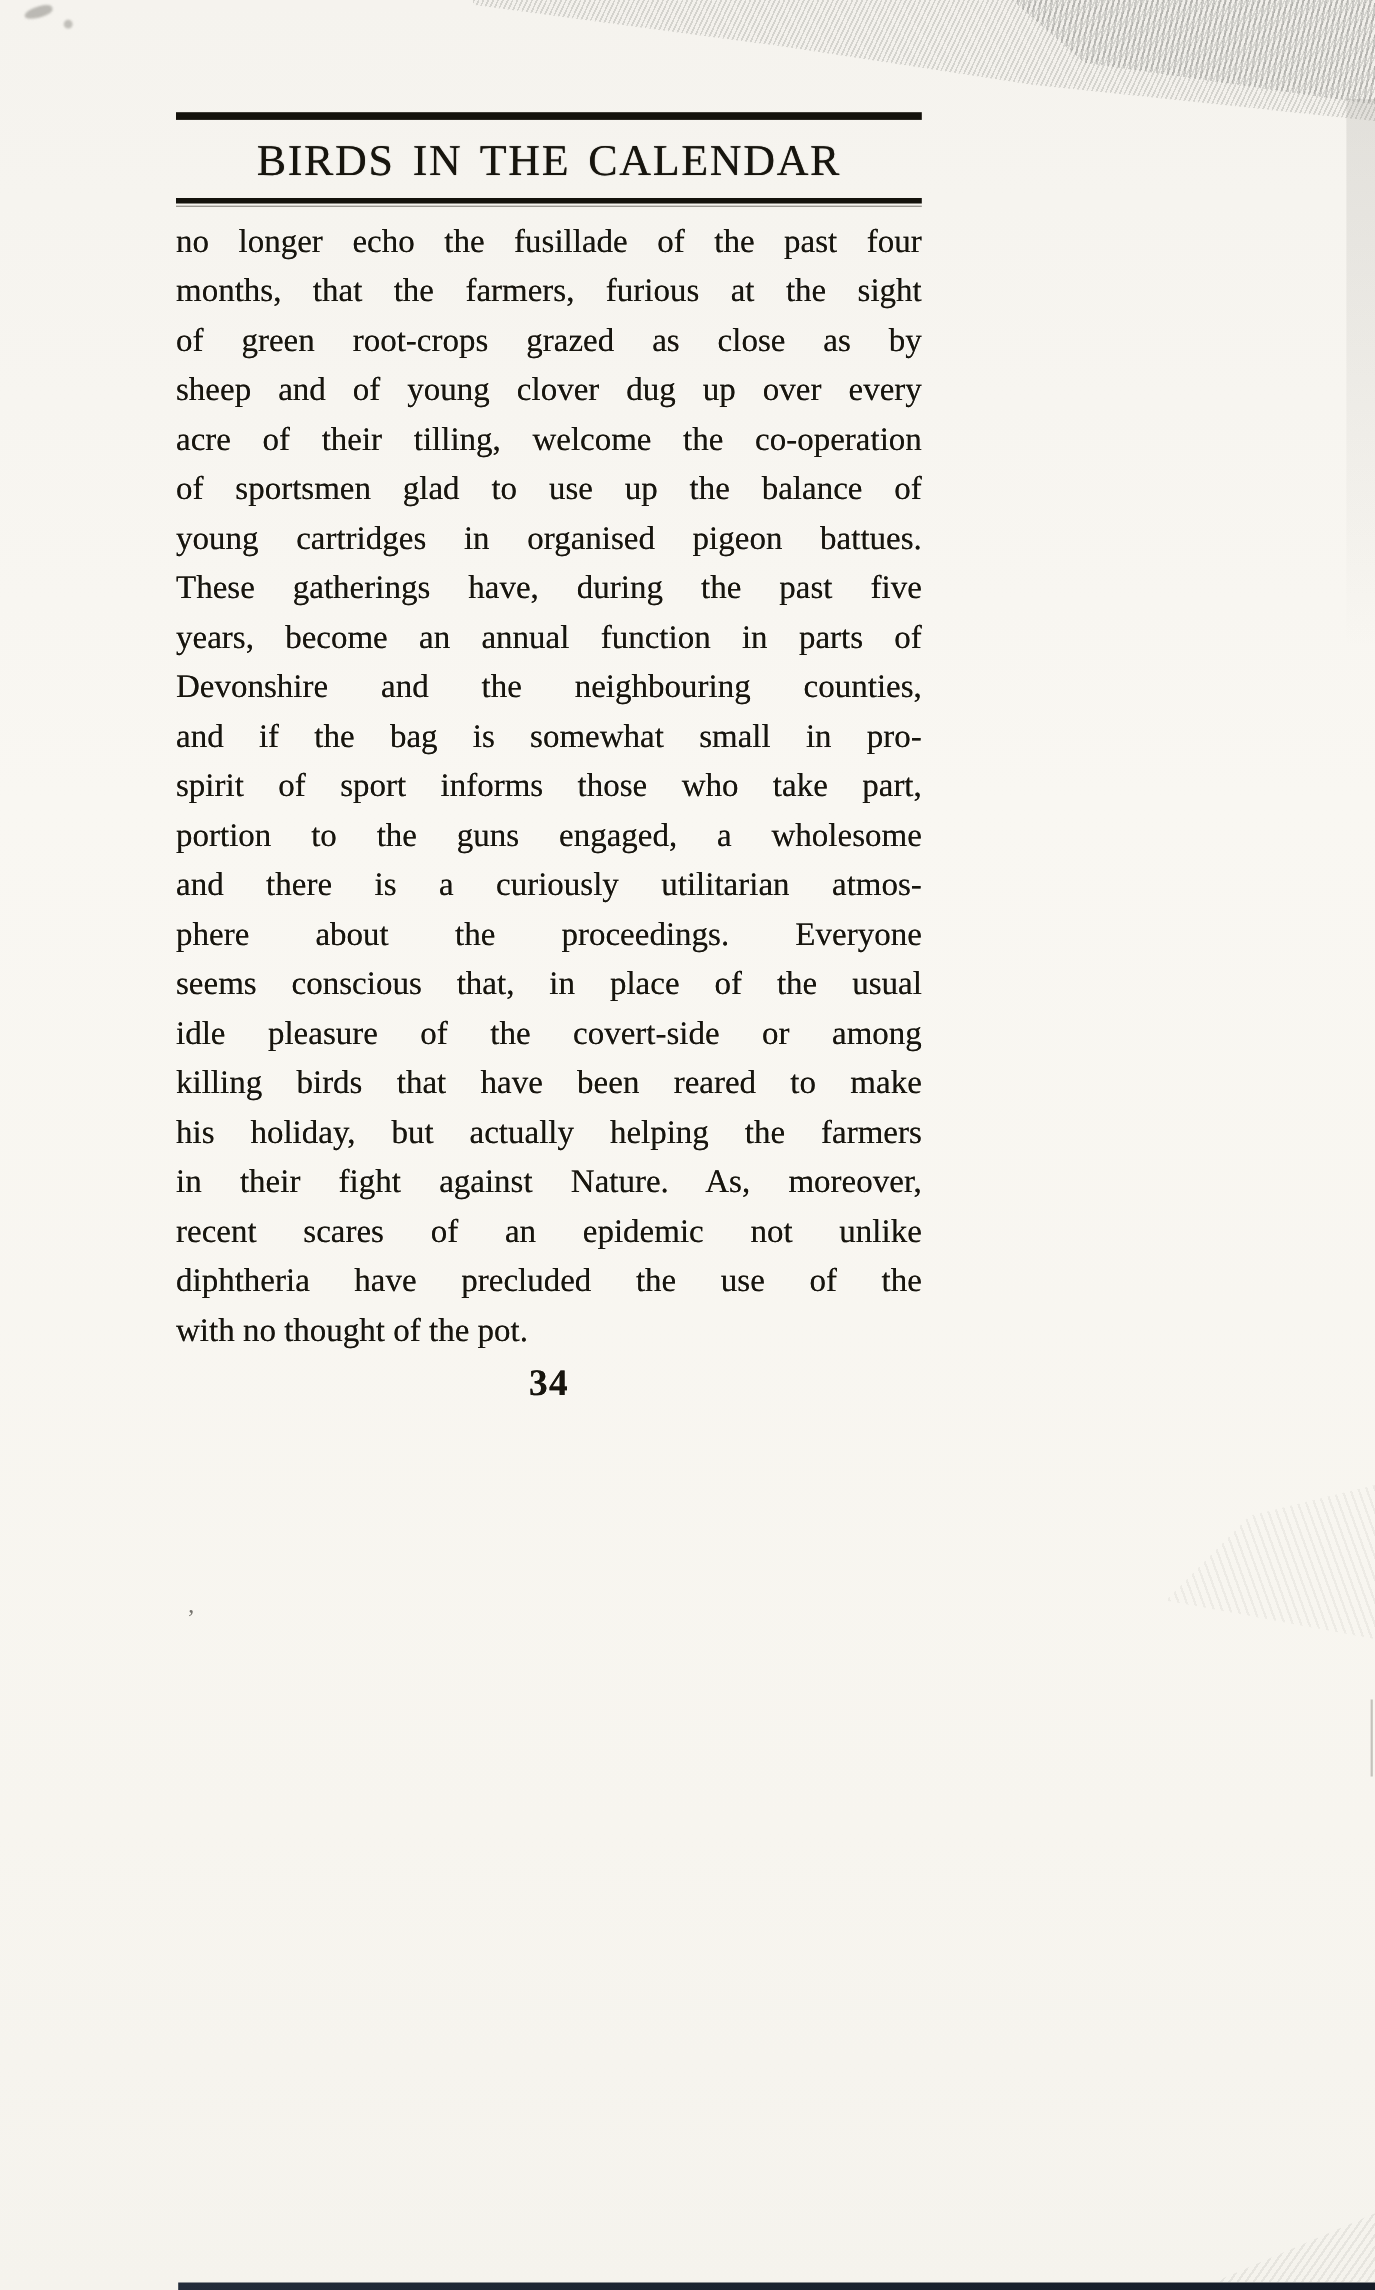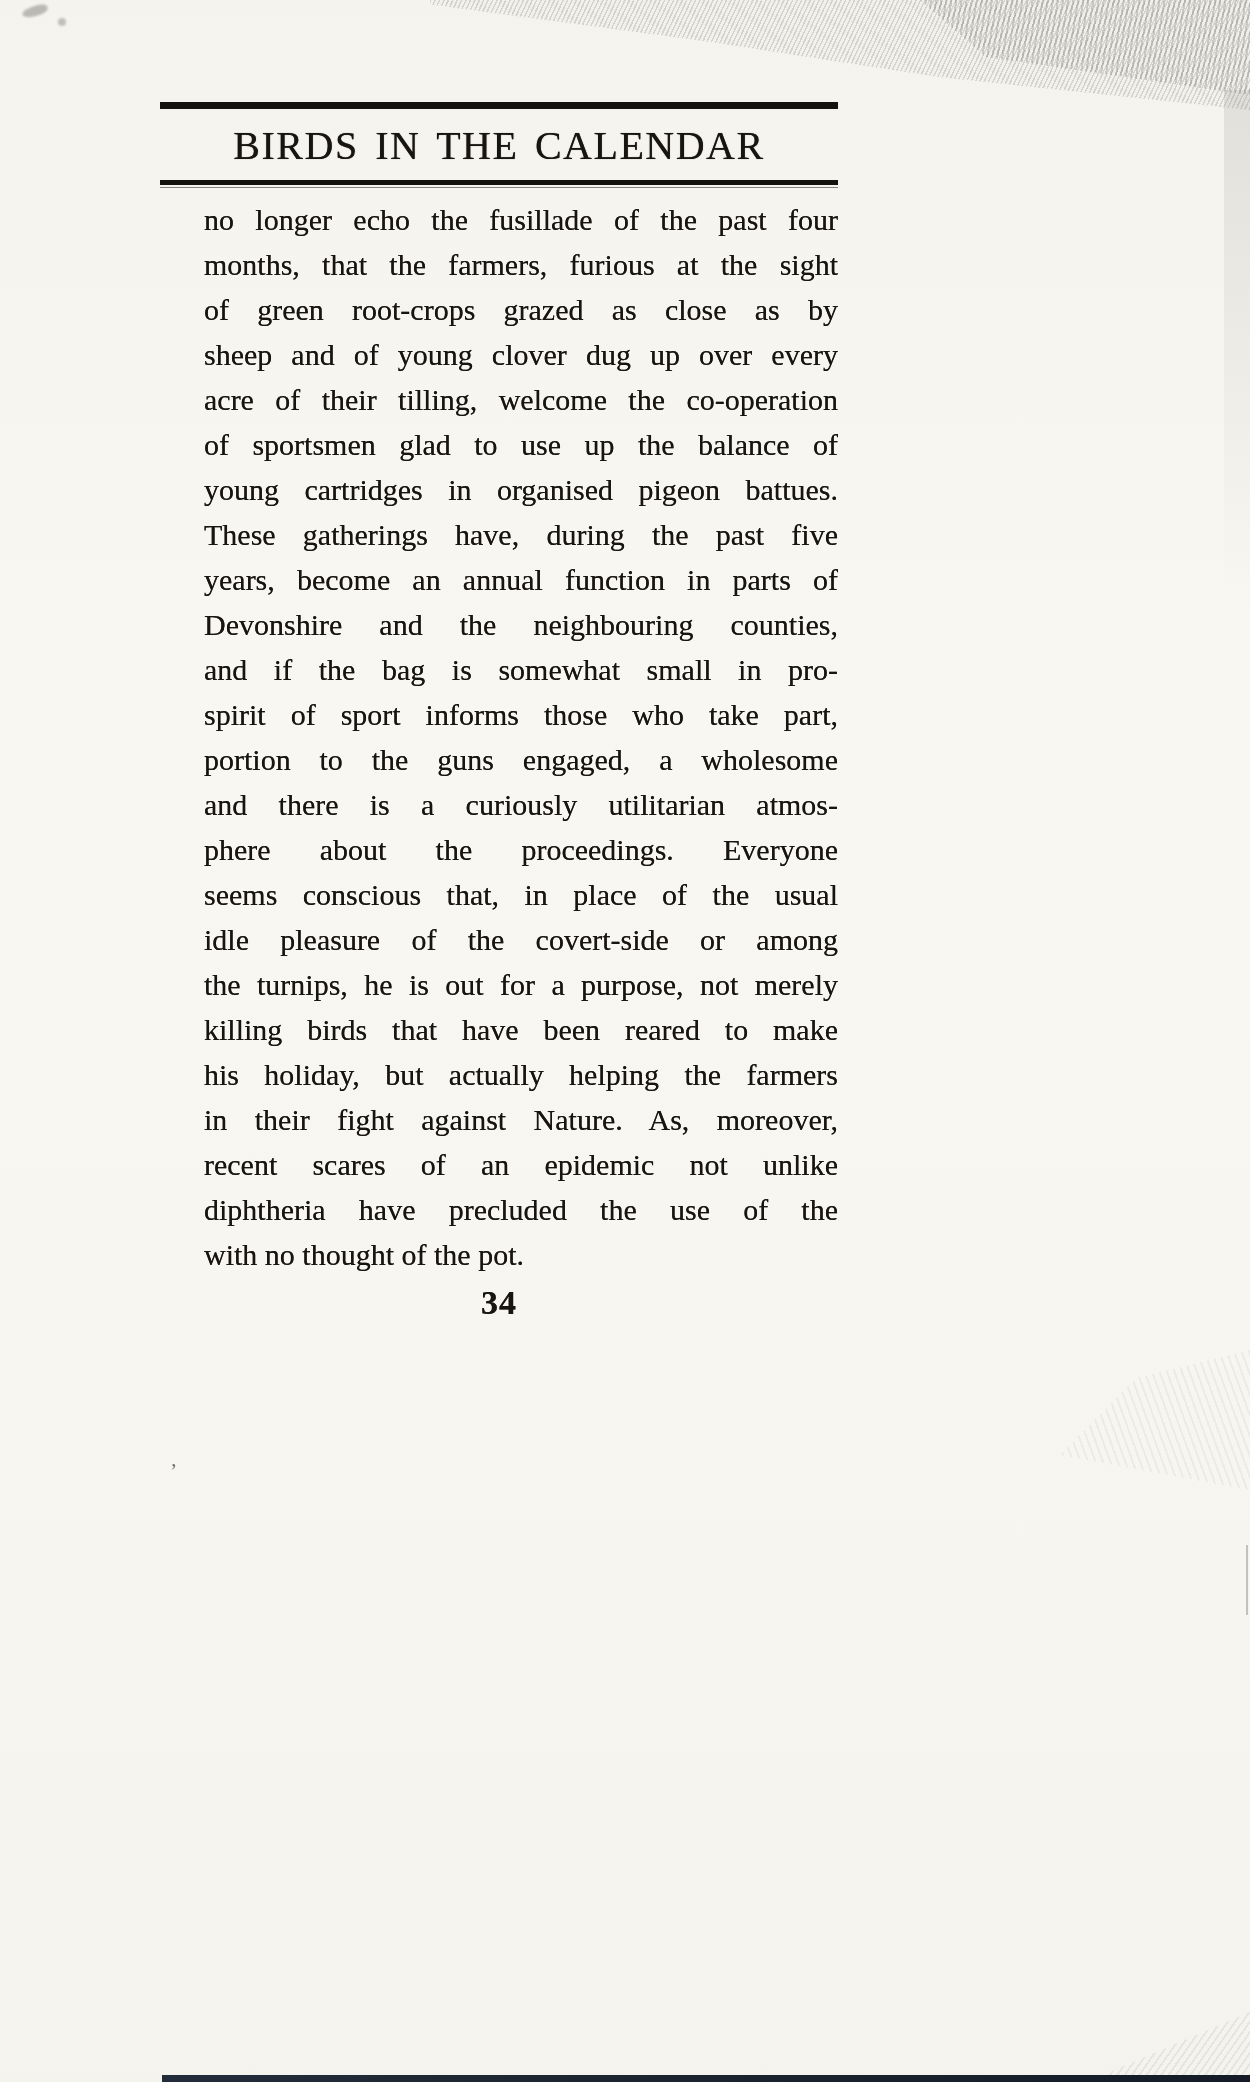--- a/index.html
+++ b/index.html
@@ -85,21 +85,21 @@
     word-spacing: 5px;
     text-shadow: 0 0 0.7px rgba(20,18,12,.85);
   }
   .rule-under {
     height: 5px; background: #14120c; position: relative; margin-bottom: 6px;
   }
   .rule-under::after {
     content: ""; position: absolute; left: 0; right: 0; top: 7px; height: 1px;
     background: rgba(19,17,12,.5);
   }
-  .body-text { margin-top: 12px; margin-left: 44px; }
+  .body-text { margin-top: 12px; }
   .line {
     margin: 0;
     font-size: 30px;
     line-height: 45px;
     text-align: justify;
     text-align-last: justify;
     text-shadow: 0 0 0.6px rgba(20,18,12,.8);
   }
   .line.para-end { text-align-last: left; }
   .line.indent { text-indent: 56px; }
@@ -145,21 +145,20 @@
       <p class="line">These gatherings have, during the past five</p>
       <p class="line">years, become an annual function in parts of</p>
       <p class="line">Devonshire and the neighbouring counties,</p>
       <p class="line">and if the bag is somewhat small in pro-</p>
       <p class="line">spirit of sport informs those who take part,</p>
       <p class="line">portion to the guns engaged, a wholesome</p>
       <p class="line">and there is a curiously utilitarian atmos-</p>
       <p class="line">phere about the proceedings. Everyone</p>
       <p class="line">seems conscious that, in place of the usual</p>
       <p class="line">idle pleasure of the covert-side or among</p>
-      <p class="line">the turnips, he is out for a purpose, not merely</p>
       <p class="line">killing birds that have been reared to make</p>
       <p class="line">his holiday, but actually helping the farmers</p>
       <p class="line">in their fight against Nature. As, moreover,</p>
       <p class="line">recent scares of an epidemic not unlike</p>
       <p class="line">diphtheria have precluded the use of the</p>
       <p class="line para-end">with no thought of the pot.</p>
     </div>
 
     <div class="page-number">34</div>
   </div>

